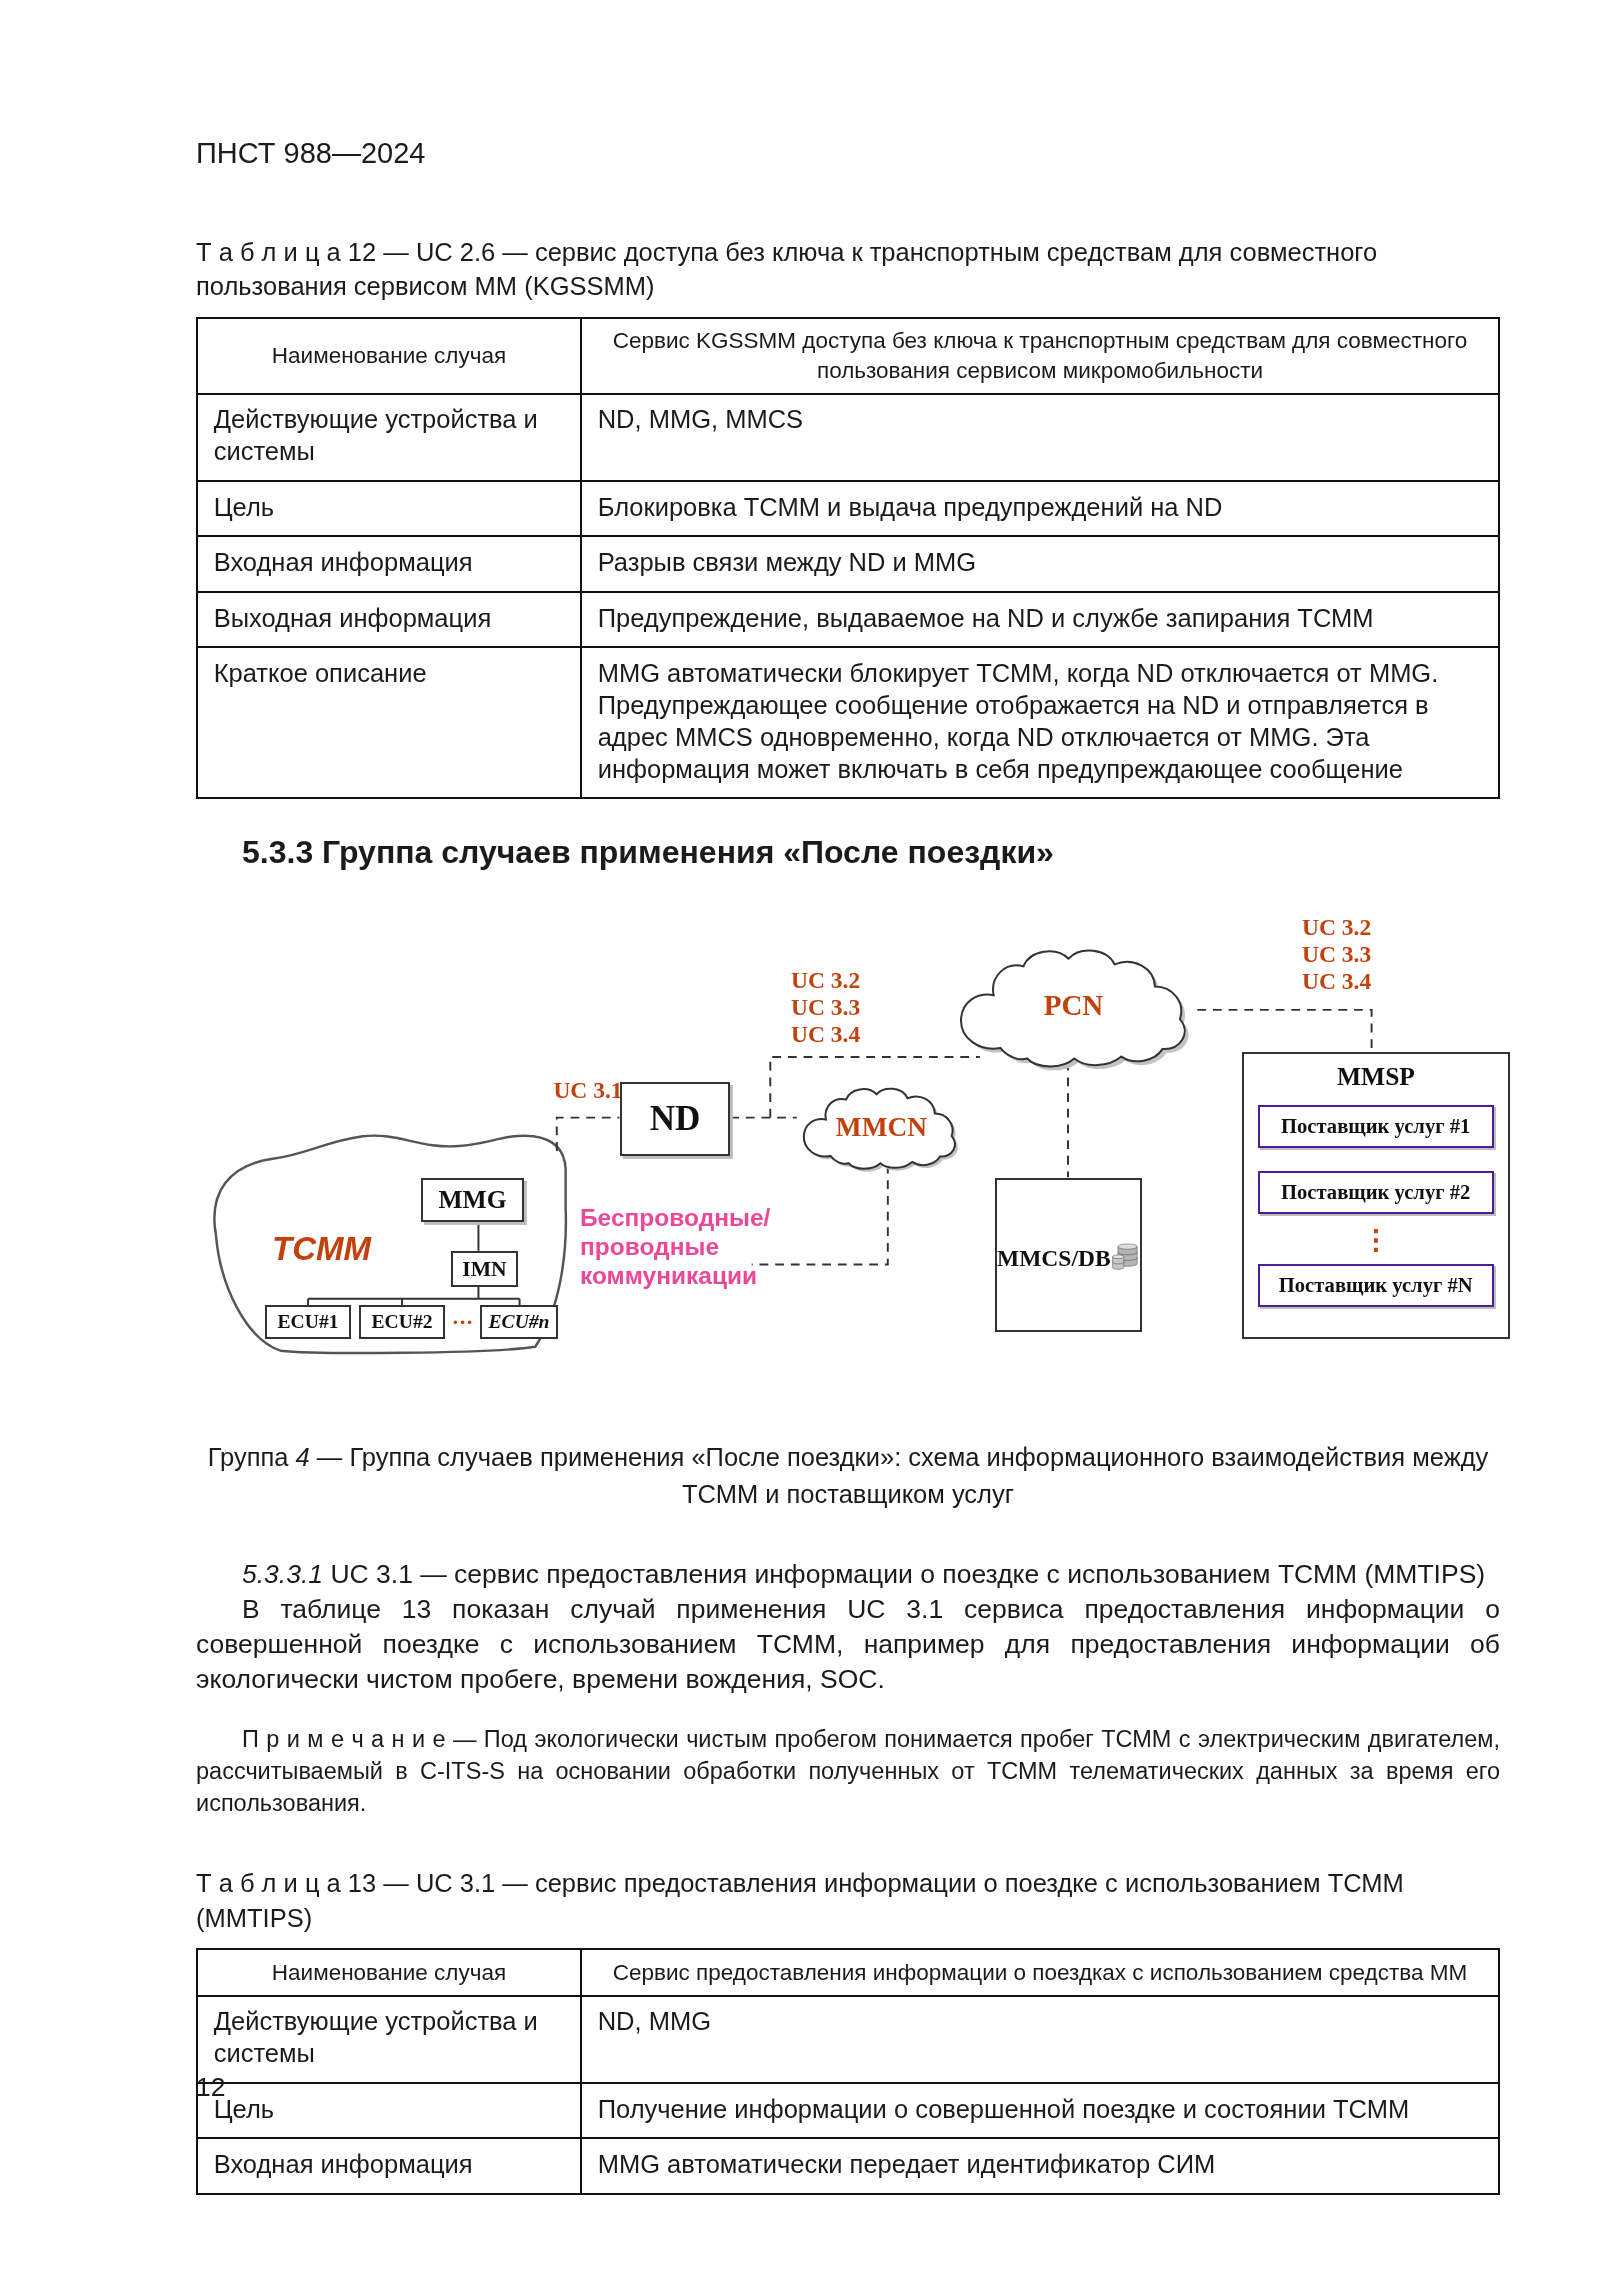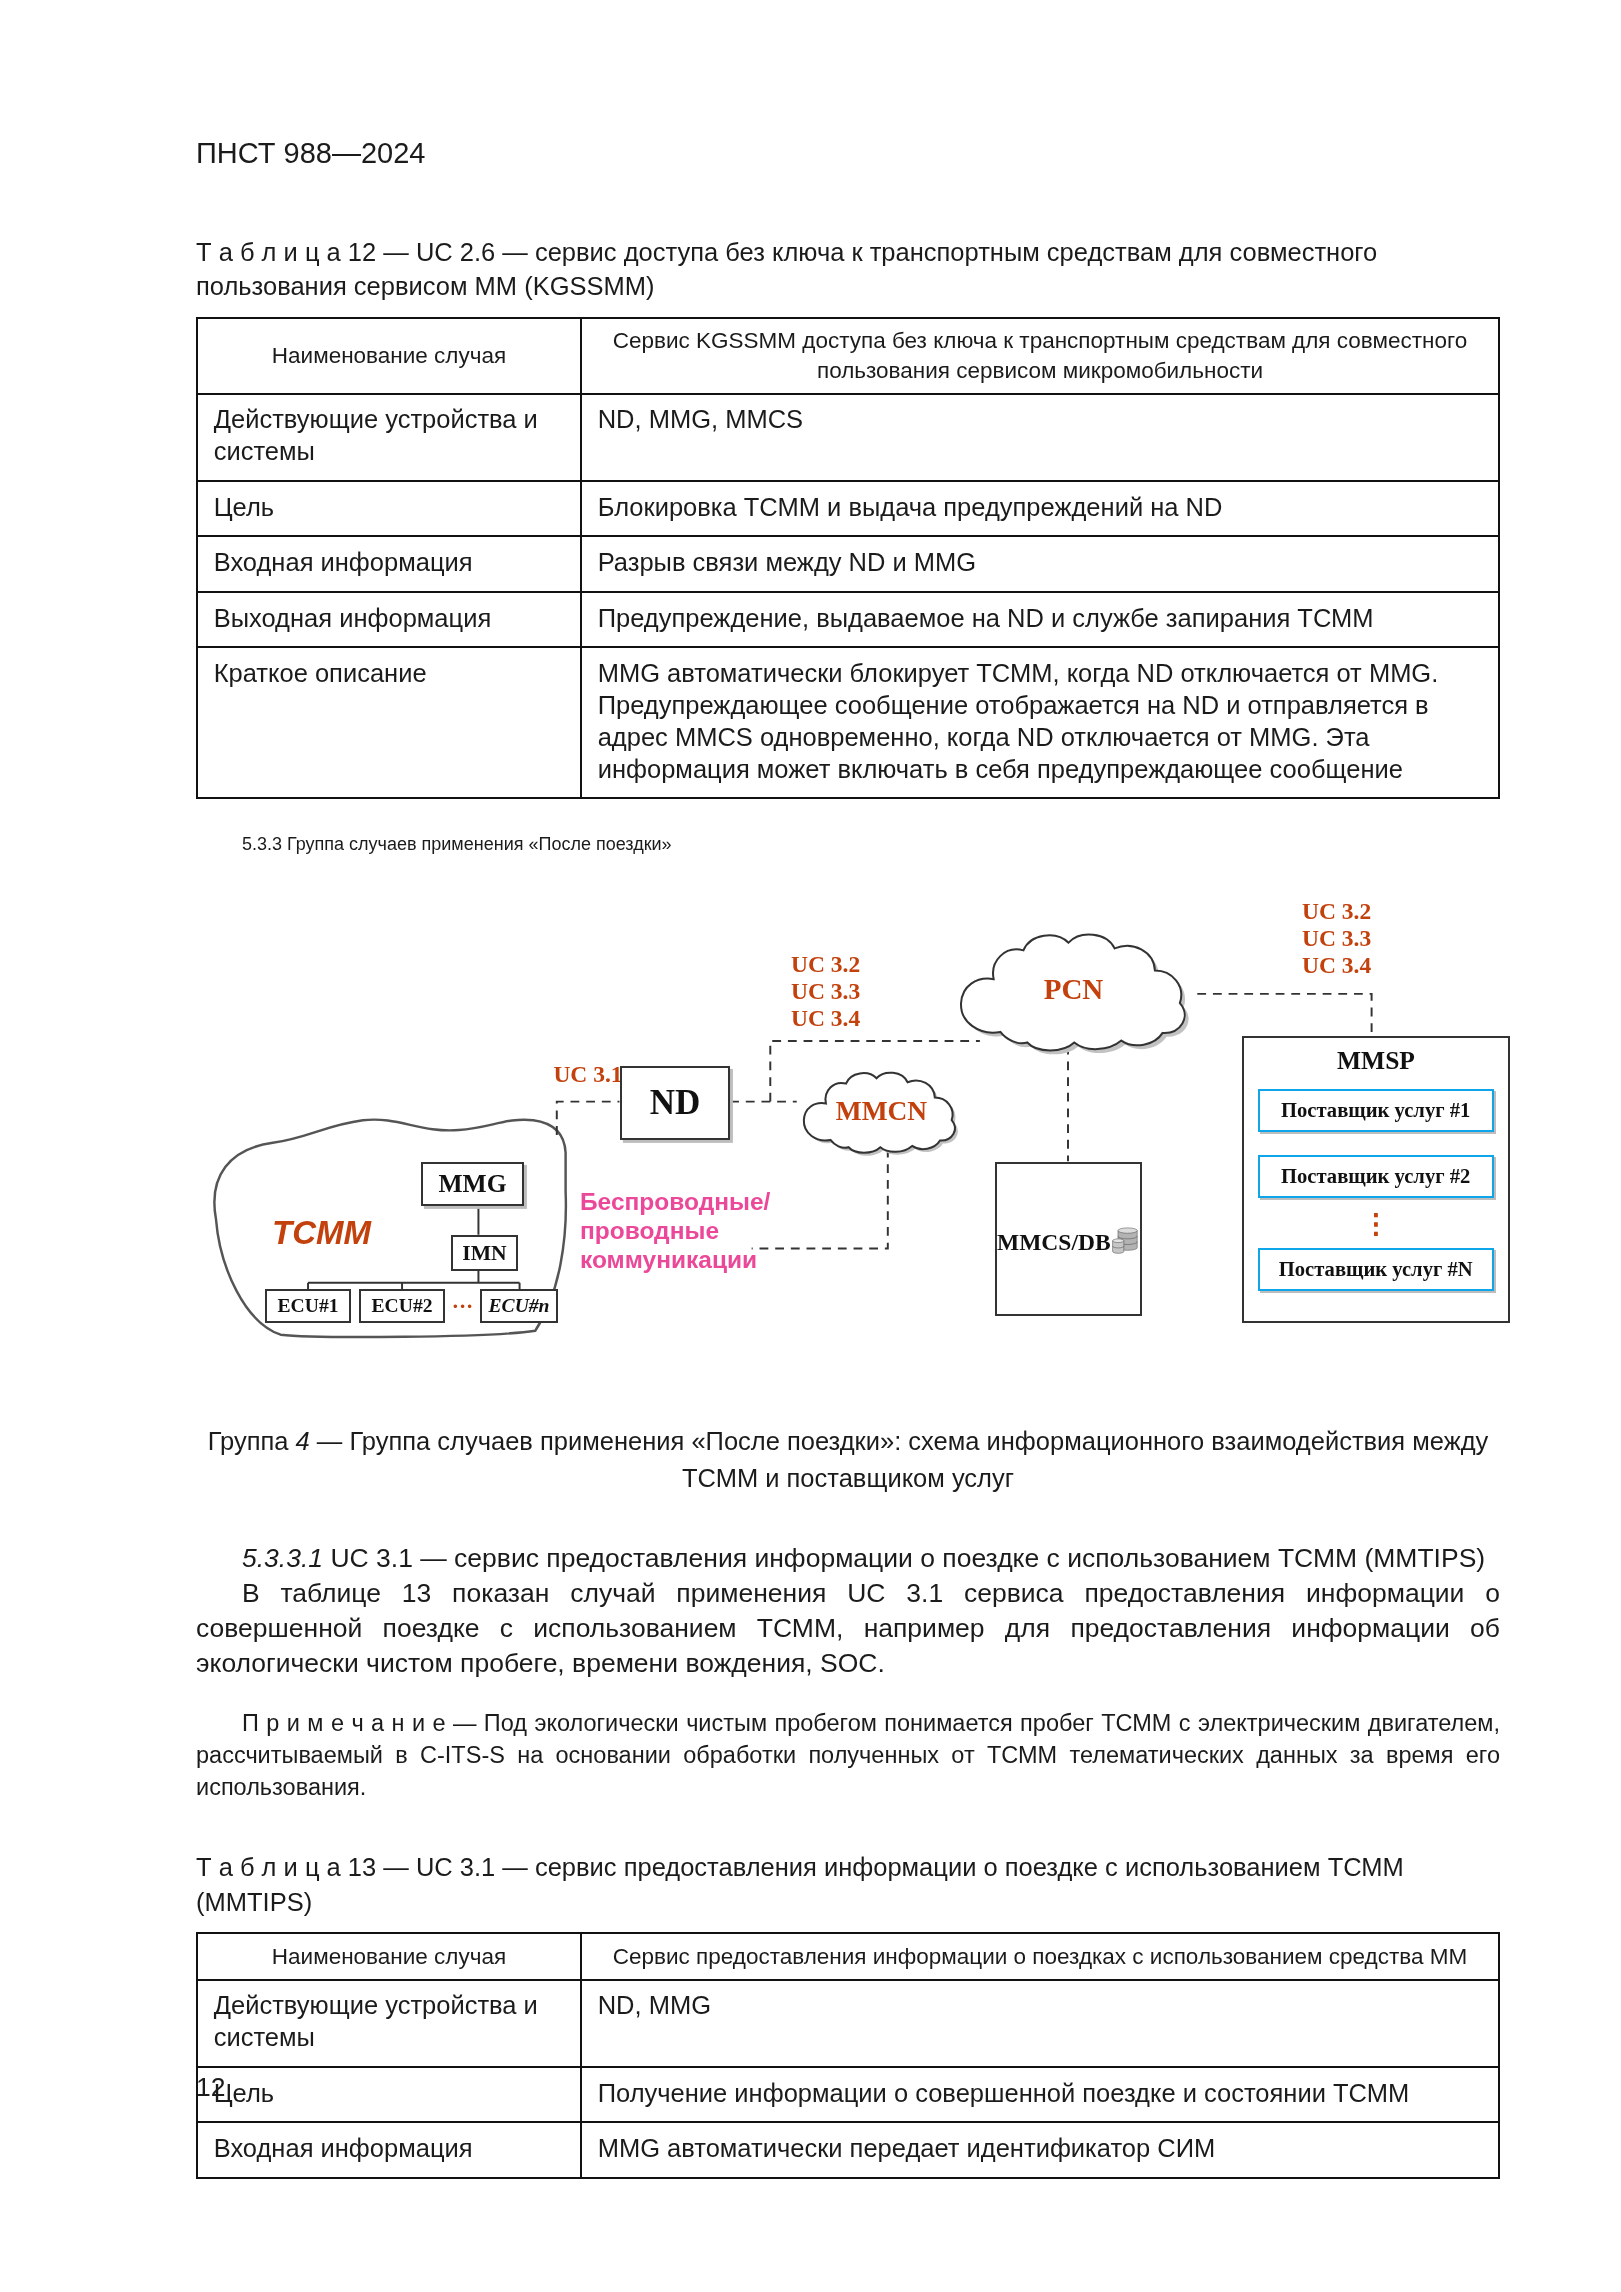--- a/index.html
+++ b/index.html
@@ -7,40 +7,40 @@
          font-family:"Liberation Sans", sans-serif; color:#1b1b1b; overflow:hidden;}
   .content {position:absolute; left:196px; top:137px; width:1304px;}
   .doc-header {font-size:29px; font-weight:normal; margin:0 0 65px 0;}
   .cap {font-size:25.5px; line-height:1.35; margin:0 0 12.7px 0; text-align:left;}
   table.gost {width:100%; border-collapse:collapse; font-size:25.5px;}
   table.gost th, table.gost td {border:2px solid #111; vertical-align:top;
       padding:9.8px 15.7px 11.8px 15.7px; line-height:1.25;}
   table.gost th {font-weight:normal; font-size:22.5px; text-align:center;
       vertical-align:middle; padding:7.8px 13.7px; line-height:1.3;}
   table.gost col.c1 {width:384px;}
-  .h2 {font-weight:normal; font-size:18px; margin:35px 0 2px 0; text-indent:46px;}
+  .h2 {font-weight:bold; font-size:32px; margin:35px 0 2px 0; text-indent:46px;}
   p.body {font-size:26.5px; line-height:1.32; text-align:justify; text-indent:46px; margin:0;}
   p.mt {margin-top:45px;}
   .note {font-size:23.5px; line-height:1.35; text-align:justify; text-indent:46px; margin-top:27.4px;}
   .figcap {text-align:center; font-size:25.5px; line-height:1.42; margin-top:55px;}
   .t13cap {margin-top:47px;}
   .pnum {position:absolute; left:196px; top:2072px; font-size:26.5px;}
   .ital {font-style:italic;}
   
   .fig {position:relative; width:1318px; height:474px; margin-top:39px;}
   .fig svg.canvas {position:absolute; left:0; top:0;}
   .fbox {position:absolute; border:2px solid #333; background:#fff; display:flex;
          align-items:center; justify-content:center; box-sizing:border-box;
          font-family:"Liberation Serif", serif; font-weight:bold; color:#111;}
   .shadow {box-shadow:2.9px 2.9px 0 #bdbdbd;}
   .flabel {position:absolute; font-family:"Liberation Serif", serif; font-weight:bold; color:#c2410c;}
   .pre {white-space:pre-line;}
   .wireless {position:absolute; font-family:"Liberation Sans",sans-serif; font-weight:bold;
          font-size:24.5px; line-height:1.18; background:#fff; white-space:pre-line; color:#ec4899;}
-  .pbox {position:absolute; border:2px solid #0ea5e9; background:#fff; box-sizing:border-box;
+  .pbox {position:absolute; border:2px solid #4c1d95; background:#fff; box-sizing:border-box;
          display:flex; align-items:center; justify-content:center; font-size:20.6px;
          font-family:"Liberation Serif", serif; font-weight:bold; box-shadow:2px 2px 0 #bdbdbd;}
 </style>
 </head>
 <body>
 
 <div class="page">
   <div class="content">
 
     <div class="doc-header">ПНСТ 988—2024</div>

